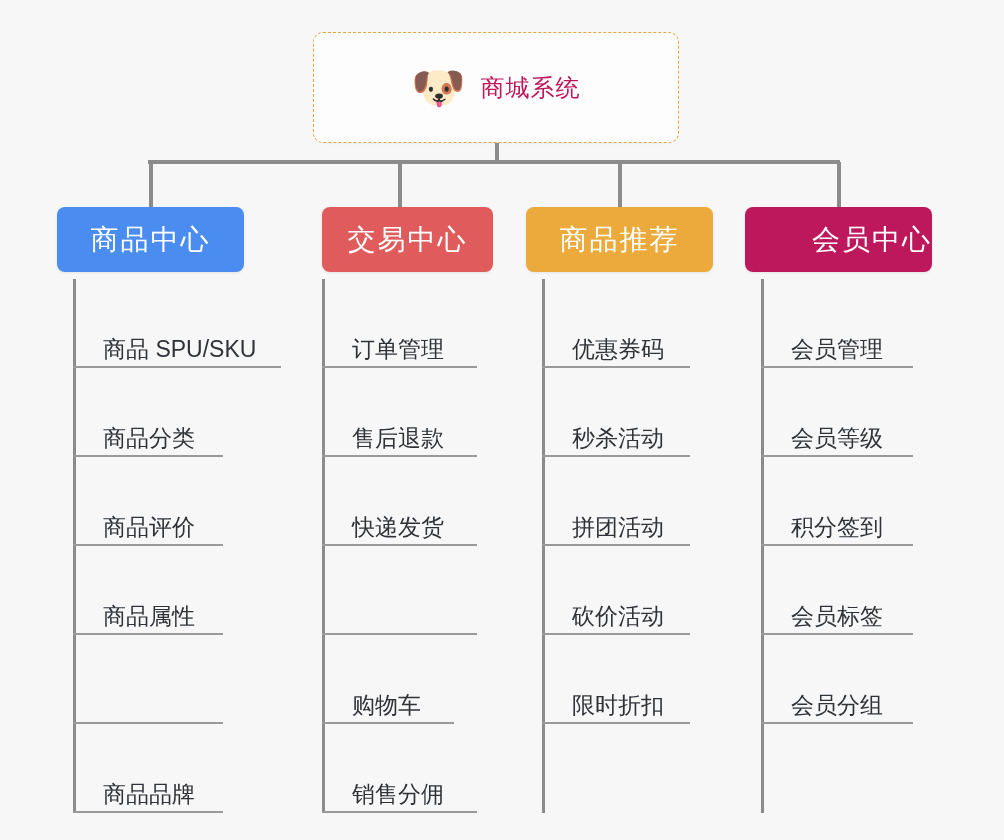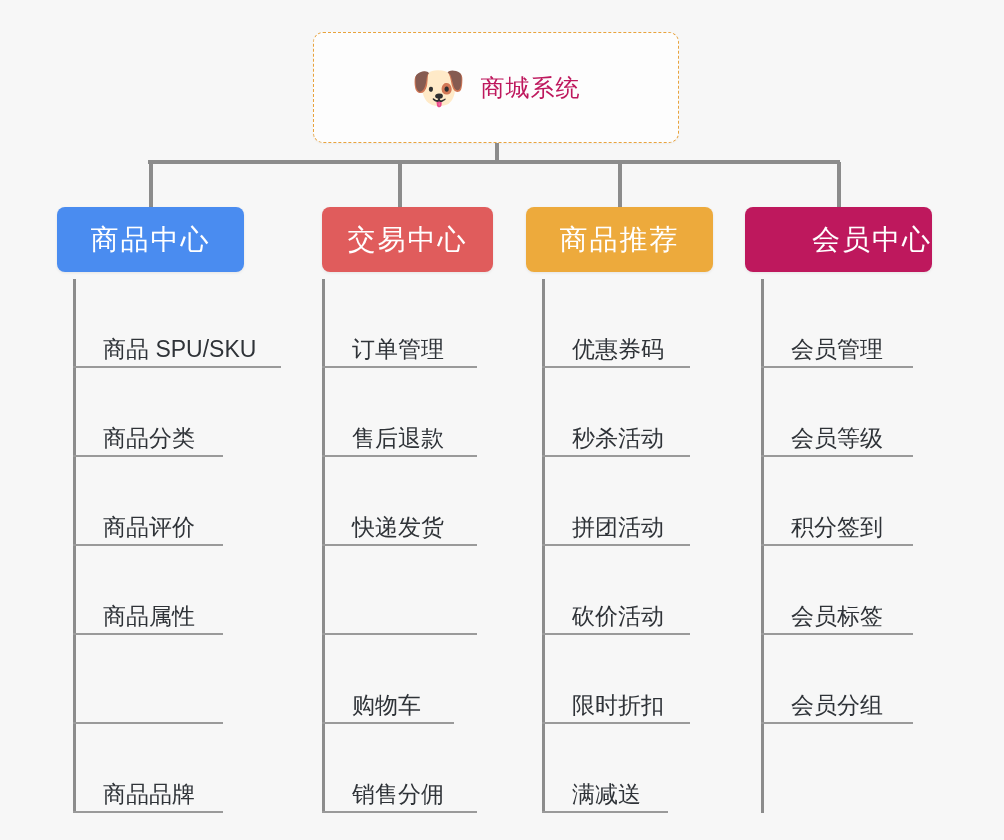--- a/index.html
+++ b/index.html
@@ -236,24 +236,20 @@
           <div class="leaf-underline" style="width: 148px;"></div>
         </div>
         <div class="leaf">
           <span class="leaf-text">砍价活动</span>
           <div class="leaf-underline" style="width: 148px;"></div>
         </div>
         <div class="leaf">
           <span class="leaf-text">限时折扣</span>
           <div class="leaf-underline" style="width: 148px;"></div>
         </div>
-        <div class="leaf">
-          <span class="leaf-text">满减送</span>
-          <div class="leaf-underline" style="width: 126px;"></div>
-        </div>
       </div>
     </div>
     <div class="column" style="left: 745px; width: 187px;">
       <div class="cat-drop" style="left: 91.5px;"></div>
       <div class="cat-box" style="background: #be185d; justify-content: flex-end;">
         <span>会员中心</span>
       </div>
       <div class="leaves">
         <div class="spine" style="height: 534px;"></div>
         <div class="leaf">

